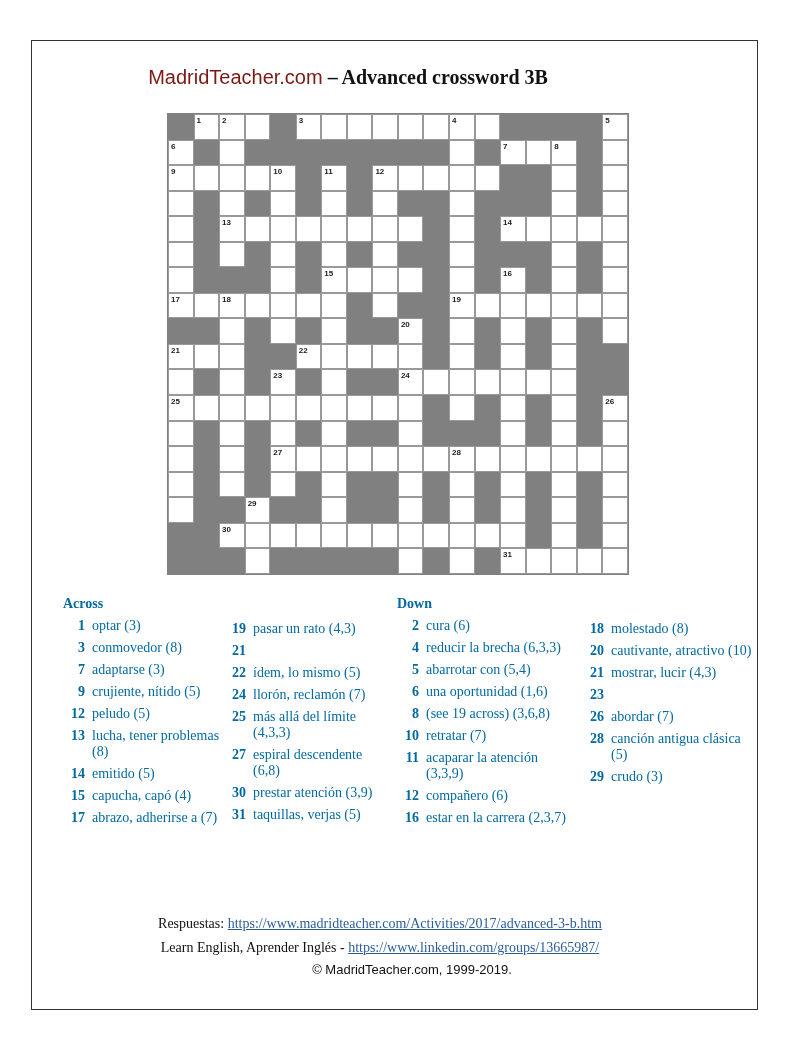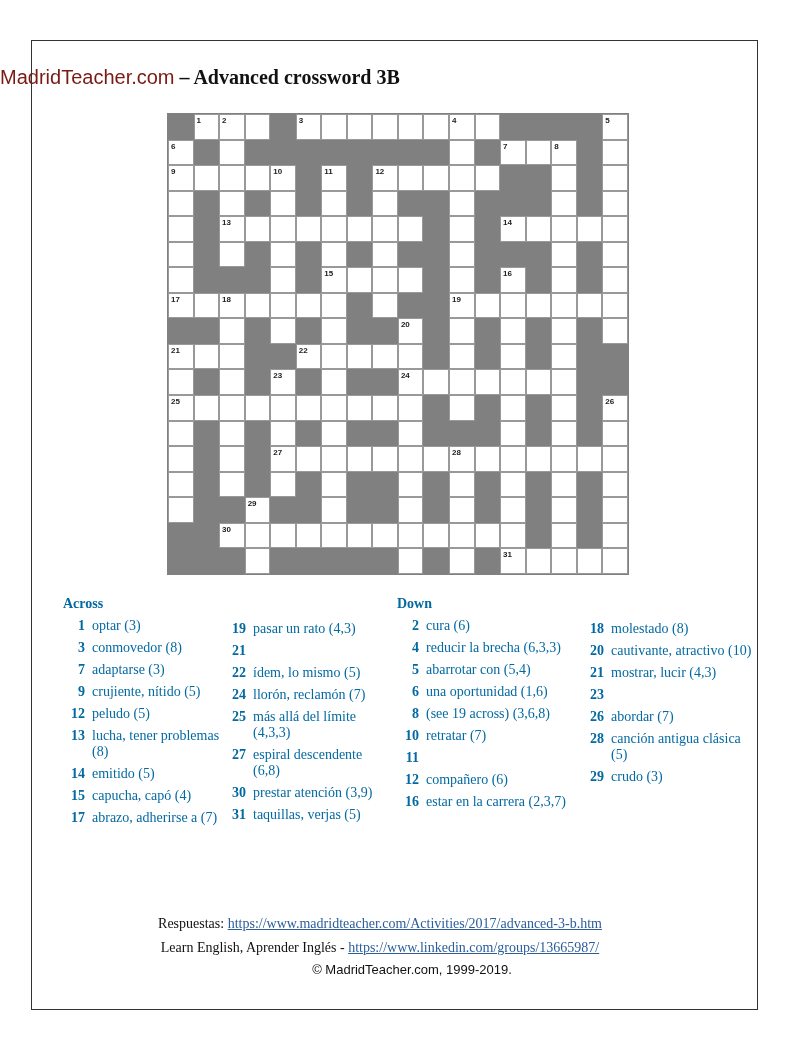--- a/index.html
+++ b/index.html
@@ -2,21 +2,21 @@
 <html><head>
 <meta charset="utf-8">
 <style>
   html, body { margin: 0; padding: 0; background: #ffffff; }
   body { width: 800px; height: 1050px; position: relative; overflow: hidden; }
   .page-border {
     position: absolute; left: 31px; top: 40px; width: 727px; height: 970px;
     border: 1.5px solid #333; box-sizing: border-box;
   }
   .title {
-    position: absolute; left: 0; top: 64px; width: 696px; text-align: left;
+    position: absolute; left: 0; top: 64px; width: 696px; text-align: center;
     font-size: 20px; line-height: 26px;
   }
   .title .brand { font-family: "Liberation Sans", sans-serif; color: #7a1a14; }
   .title .rest { font-family: "Liberation Serif", serif; font-weight: bold; color: #111; }
   .grid {
     position: absolute; left: 167px; top: 113px;
     display: grid;
     grid-template-columns: repeat(18, 25.55px);
     grid-template-rows: repeat(18, 25.55px);
     background: #808080;
@@ -550,20 +550,21 @@
       <div class="clue">
         <span class="n">8</span>
         <span class="t">(see 19 across) (3,6,8)</span>
       </div>
       <div class="clue">
         <span class="n">10</span>
         <span class="t">retratar (7)</span>
       </div>
       <div class="clue">
         <span class="n">11</span>
+        <span class="t">acaparar la atención (3,3,9)</span>
       </div>
       <div class="clue">
         <span class="n">12</span>
         <span class="t">compañero (6)</span>
       </div>
       <div class="clue">
         <span class="n">16</span>
         <span class="t">estar en la carrera (2,3,7)</span>
       </div>
     </div>

